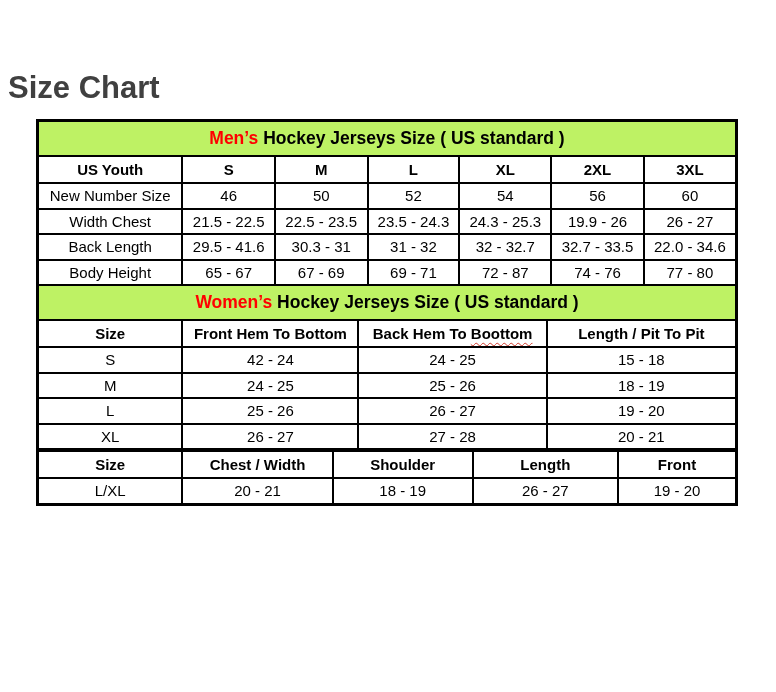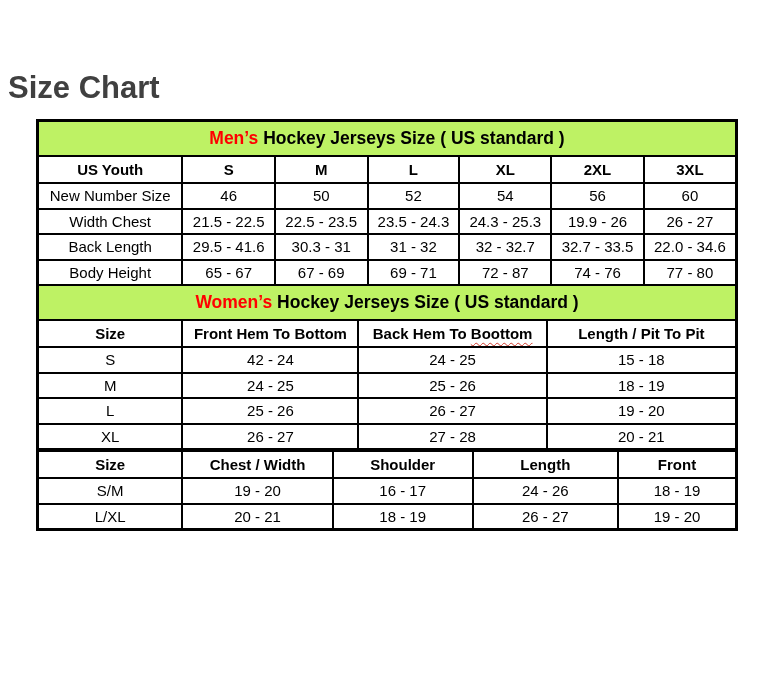--- a/index.html
+++ b/index.html
@@ -212,27 +212,20 @@
     </colgroup>
     <tbody>
     <tr class="head-row">
       <th>Size</th>
       <th>Chest / Width</th>
       <th>Shoulder</th>
       <th>Length</th>
       <th>Front</th>
     </tr>
     <tr class="data-row">
-      <td class="row-label-bold">S/M</td>
-      <td>19 - 20</td>
-      <td>16 - 17</td>
-      <td>24 - 26</td>
-      <td>18 - 19</td>
-    </tr>
-    <tr class="data-row">
       <td class="row-label-bold">L/XL</td>
       <td>20 - 21</td>
       <td>18 - 19</td>
       <td>26 - 27</td>
       <td>19 - 20</td>
     </tr>
   </tbody>
     </table>
 
 </div>

